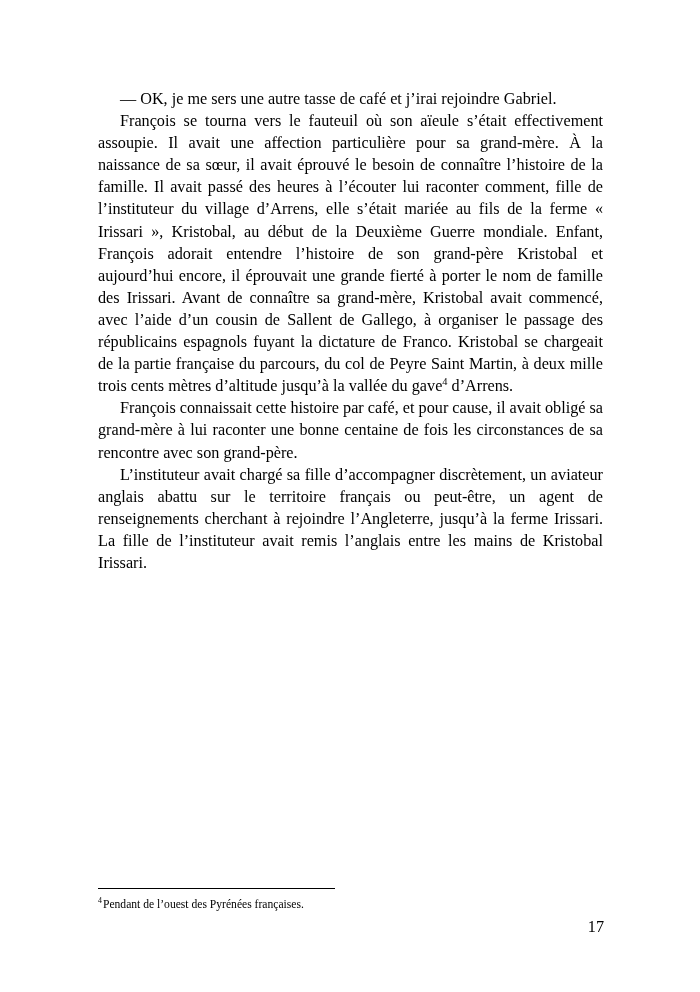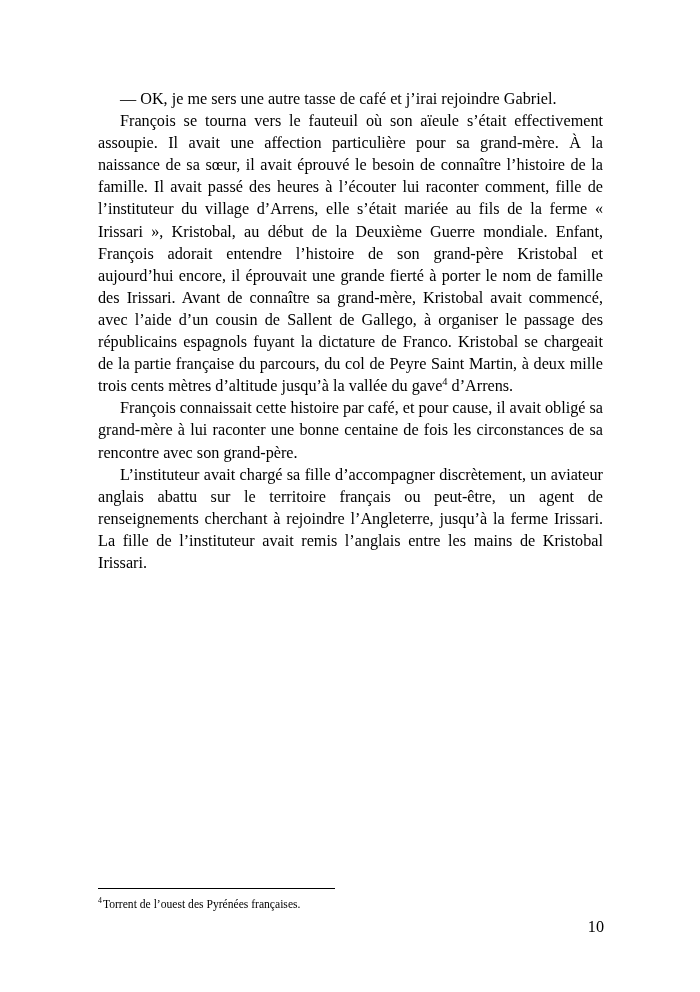--- a/index.html
+++ b/index.html
@@ -102,18 +102,18 @@
 
 
     <p class="para">François connaissait cette histoire par café, et pour cause, il avait obligé sa grand-mère à lui raconter une bonne centaine de fois les circonstances de sa rencontre avec son grand-père.</p>
 
     <p class="para">L’instituteur avait chargé sa fille d’accompagner discrètement, un aviateur anglais abattu sur le territoire français ou peut-être, un agent de renseignements cherchant à rejoindre l’Angleterre, jusqu’à la ferme Irissari. La fille de l’instituteur avait remis l’anglais entre les mains de Kristobal Irissari.</p>
 
   </div>
 
   <div class="footnote-area">
     <div class="footnote-rule"></div>
-    <p class="footnote-text"><span class="fn-marker">4</span><span>Torrent de l’ouest des Pyrénées françaises.</span></p>
+    <p class="footnote-text"><span class="fn-marker">4</span><span>Pendant de l’ouest des Pyrénées françaises.</span></p>
   </div>
 
-  <div class="page-number">10</div>
+  <div class="page-number">17</div>
 
 </div>
 
 </body></html>

